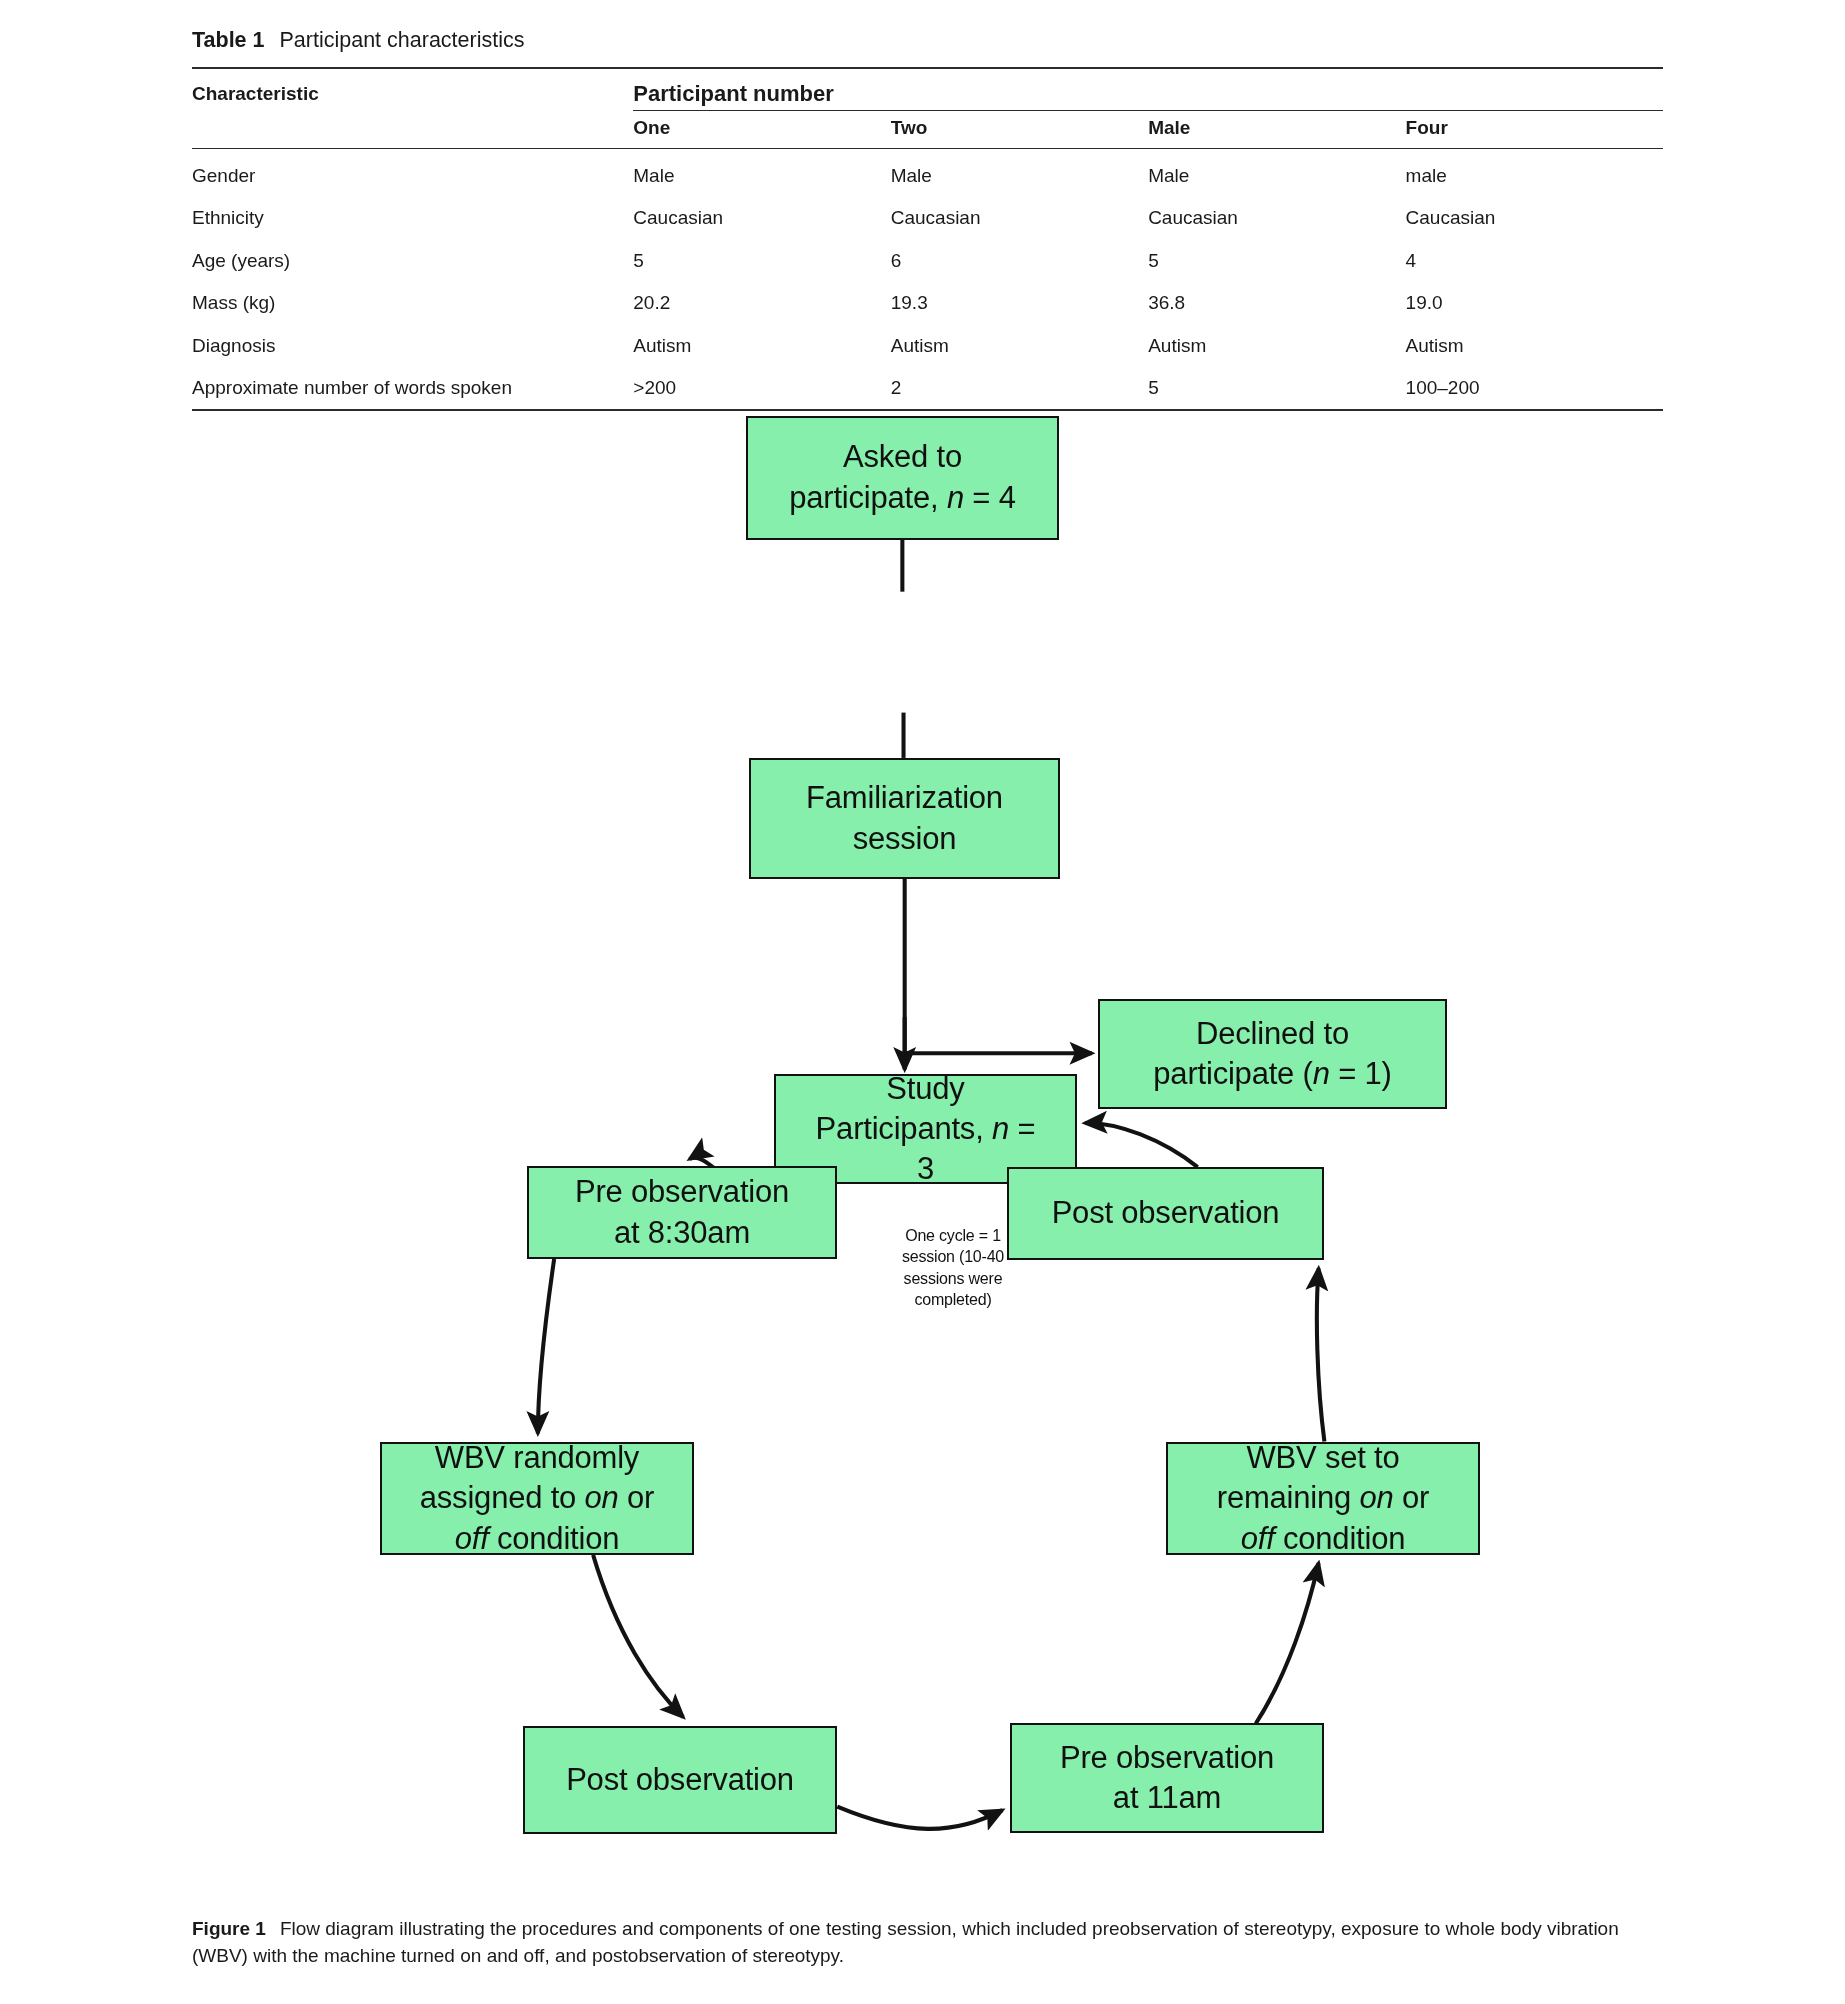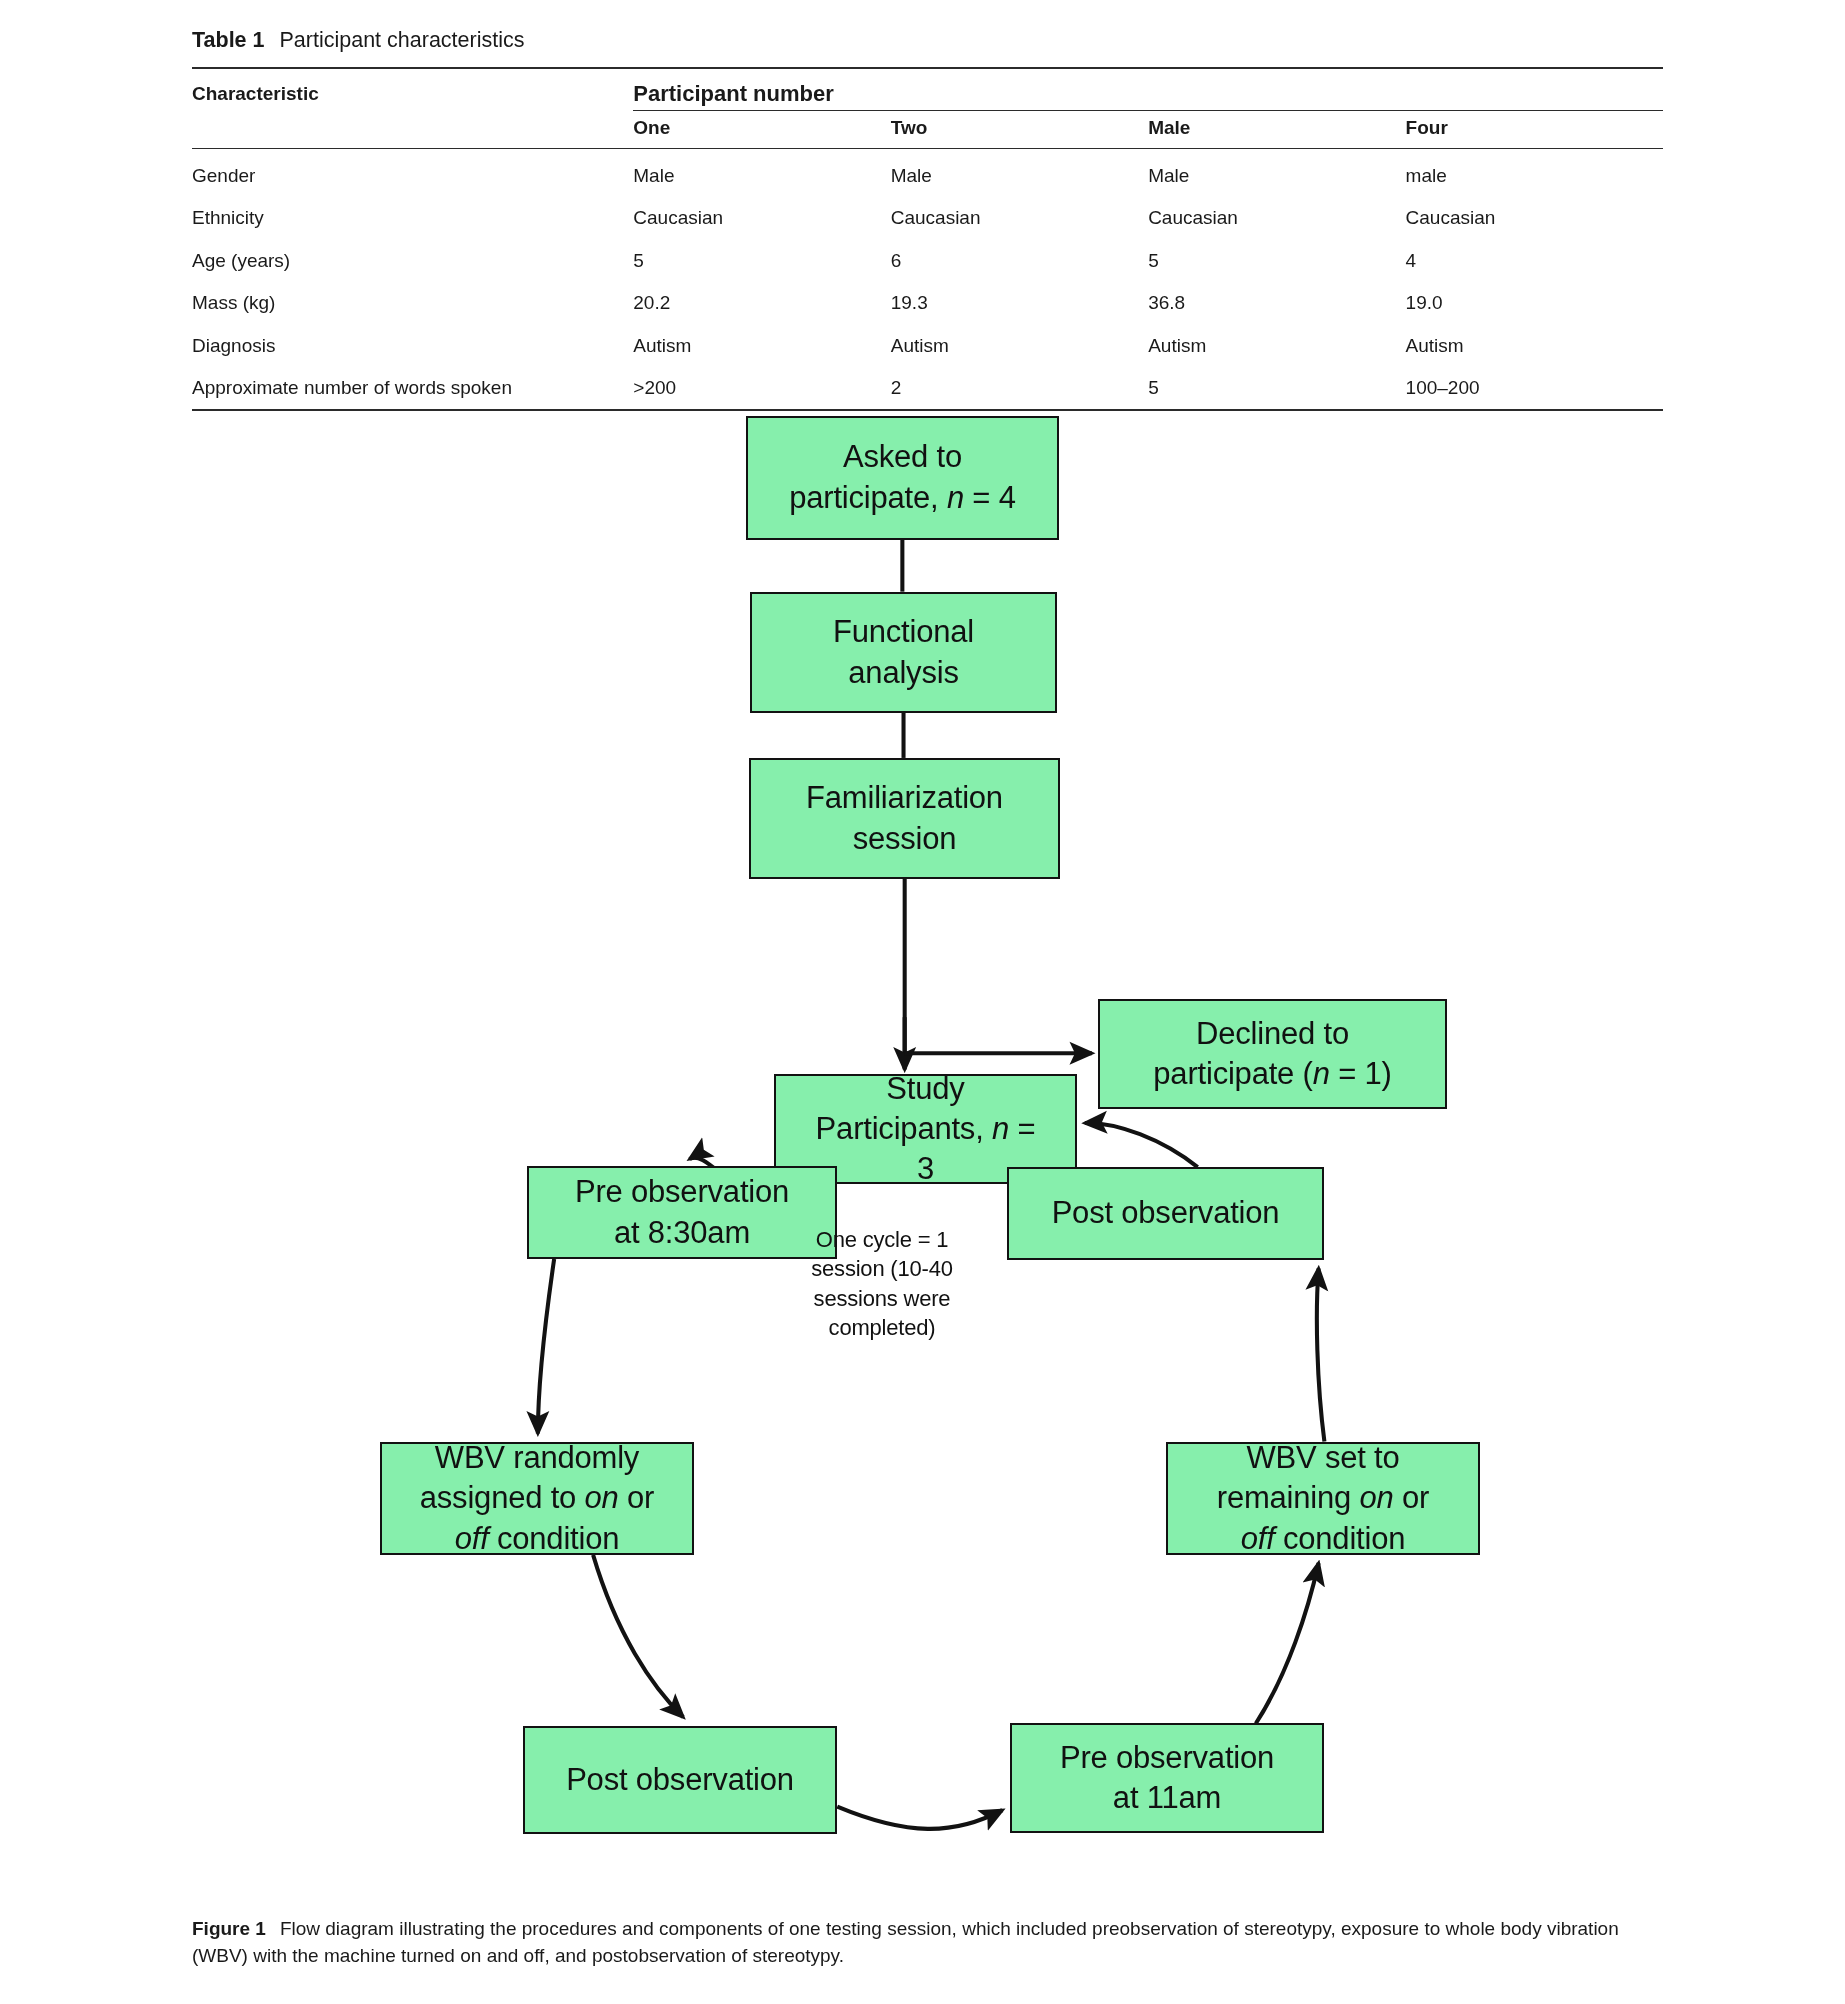--- a/index.html
+++ b/index.html
@@ -107,25 +107,25 @@
   #n-study      { left: 774px; top: 673px; width: 303px; height: 110px; }
   #n-pre830     { left:  527px; top: 765px; width: 310px; height: 93px; }
   #n-postobs-r  { left: 1007px; top: 766px; width: 317px; height: 93px; }
   #n-wbv-rand   { left:  380px; top: 1041px; width: 314px; height: 113px; text-align: center; }
   #n-wbv-set    { left: 1166px; top: 1041px; width: 314px; height: 113px; }
   #n-postobs-b  { left:  523px; top: 1325px; width: 314px; height: 108px; }
   #n-pre11      { left: 1010px; top: 1322px; width: 314px; height: 110px; }
 
   .center-note {
     position: absolute;
-    left: 760px;
+    left: 831px;
     top: 824px;
     width: 244px;
     text-align: center;
-    font-size: 22px;
+    font-size: 16px;
     line-height: 1.34;
     color: #111;
     letter-spacing: -0.2px;
   }
 
   
   .fig-caption {
     position: absolute;
     left: 192px;
     top: 1916px;
@@ -253,26 +253,20 @@
     </g>
   </svg>
 
   <div class="node" id="n-asked">
     <span>
       <span>Asked to</span><br>
       <span>participate, <i>n</i> = 4</span>
     </span>
   </div>
 
-  <div class="node" id="n-functional">
-    <span>
-      <span>Functional</span><br>
-      <span>analysis</span>
-    </span>
-  </div>
 
   <div class="node" id="n-familiar">
     <span>
       <span>Familiarization</span><br>
       <span>session</span>
     </span>
   </div>
 
   <div class="node" id="n-declined2">
     <span>

